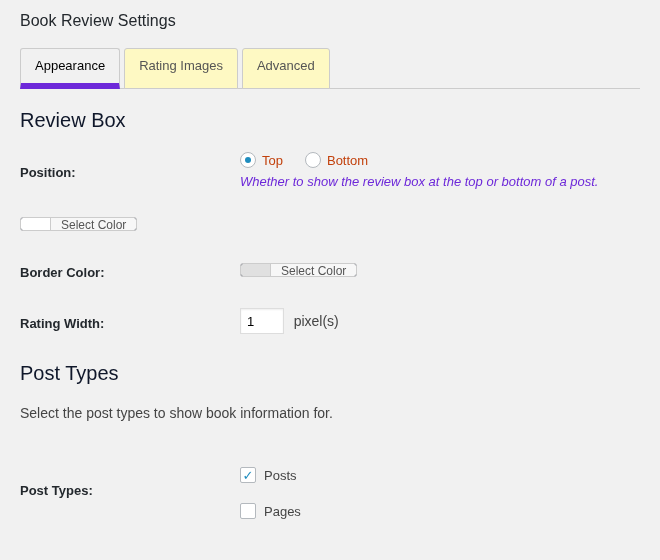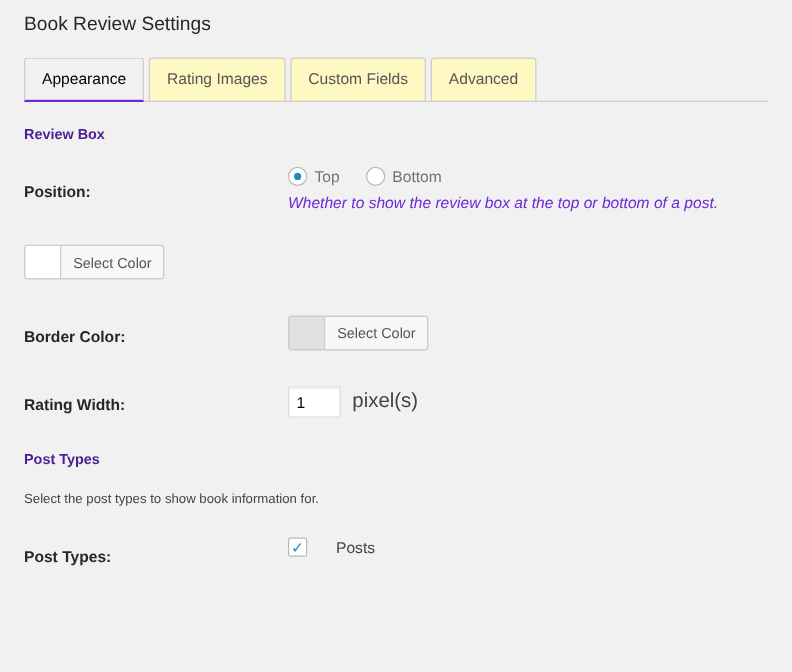--- a/index.html
+++ b/index.html
@@ -30,27 +30,27 @@
     background: #fef9c3;
     color: #555;
     font-size: 13px;
     line-height: 1.4;
     cursor: pointer;
     border-top-left-radius: 3px;
     border-top-right-radius: 3px;
   }
   .tab.active {
     background: #f1f1f1;
-    border-bottom: 2px solid #6d28d9;
+    border-bottom: 6px solid #6d28d9;
     color: #000;
   }
   h2.section {
-    font-size: 12px;
-    font-weight: 700;
-    color: #4c1d95;
+    font-size: 20px;
+    font-weight: 400;
+    color: #0f172a;
     margin: 20px 0 20px 0;
   }
   .form-row {
     display: flex;
     align-items: center;
     margin-bottom: 28px;
   }
   .row-label {
     width: 220px;
     flex-shrink: 0;
@@ -77,34 +77,34 @@
     align-items: center;
     justify-content: center;
     cursor: pointer;
   }
   .radio.selected::after {
     content: "";
     width: 6px; height: 6px;
     border-radius: 50%;
     background: #1e8cbe;
   }
-  .radio-label { font-size: 13px; color: #737373; margin-right: 16px; cursor: pointer; }
+  .radio-label { font-size: 13px; color: #c2410c; margin-right: 16px; cursor: pointer; }
   .desc {
     font-style: italic;
     color: #6d28d9;
     font-size: 13px;
     margin-top: 4px;
   }
   .color-picker {
     display: inline-flex;
     border: 1px solid #ccc;
     border-radius: 3px;
     overflow: hidden;
-    background: #fca5a5;
-    height: 29px;
+    background: #0f172a;
+    height: 14px;
   }
   .swatch {
     width: 30px;
     border-right: 1px solid #ccc;
   }
   .swatch.white { background: #fff; }
   .swatch.grey { background: #e0e0e0; }
   .select-btn {
     background: #f7f7f7;
     border: none;
@@ -116,31 +116,32 @@
   .num-input {
     width: 44px;
     height: 26px;
     border: 1px solid #ddd;
     background: #fff;
     padding: 2px 6px;
     font-size: 13px;
     margin-right: 6px;
     box-shadow: inset 0 1px 2px rgba(0,0,0,0.07);
   }
-  .unit { font-size: 17px; color: #444; }
+  .unit { font-size: 14px; color: #444; }
   p.section-desc {
-    font-size: 11px;
+    font-size: 14px;
     color: #444;
     margin: 12px 0 26px 0;
   }
   .check-line {
     display: flex;
     align-items: center;
-    gap: 24px;
+    gap: 8px;
     margin-bottom: 10px;
+    margin-top: 20px;
   }
   .checkbox {
     width: 16px; height: 16px;
     border: 1px solid #b4b9be;
     background: #fff;
     display: inline-flex;
     align-items: center;
     justify-content: center;
     cursor: pointer;
     border-radius: 2px;
@@ -154,21 +155,20 @@
   .check-label { font-size: 13px; color: #444; cursor: pointer; }
 </style>
 </head>
 <body>
 
 <h1 class="page-title">Book Review Settings</h1>
 
 <div class="tabs">
   <div class="tab active">Appearance</div>
   <div class="tab">Rating Images</div>
-  <div class="tab">Custom Fields</div>
   <div class="tab">Advanced</div>
 </div>
 
 <h2 class="section">Review Box</h2>
 
 <div class="form-row">
   <div class="row-label">Position:</div>
   <div class="row-field">
     <div class="radio-line">
       <span class="radio selected"></span>
@@ -211,14 +211,18 @@
 
 <p class="section-desc">Select the post types to show book information for.</p>
 
 <div class="form-row">
   <div class="row-label">Post Types:</div>
   <div class="row-field">
     <div class="check-line">
       <span class="checkbox checked"></span>
       <span class="check-label">Posts</span>
     </div>
+    <div class="check-line">
+      <span class="checkbox"></span>
+      <span class="check-label">Pages</span>
+    </div>
   </div>
 </div>
 
 </body></html>

